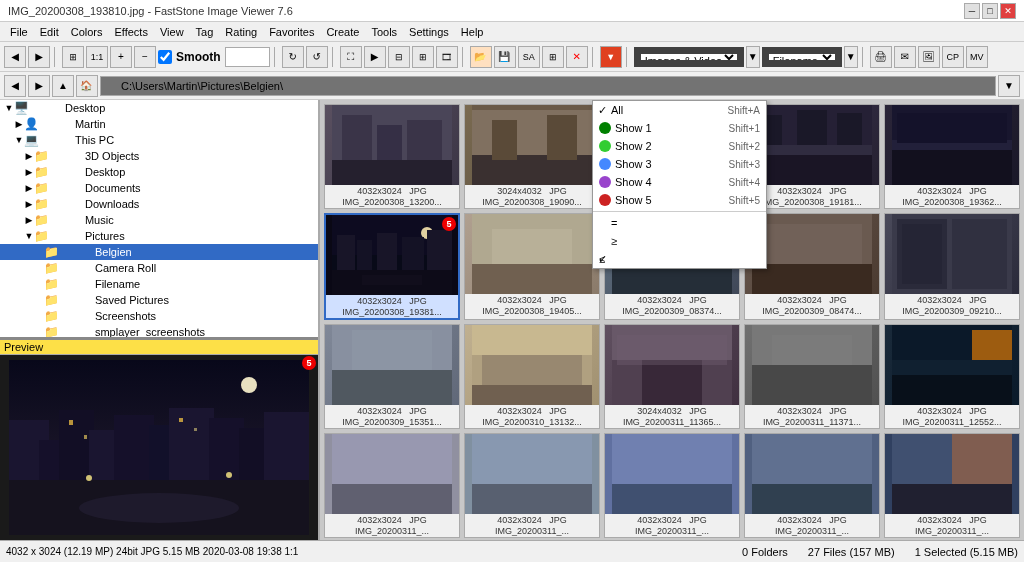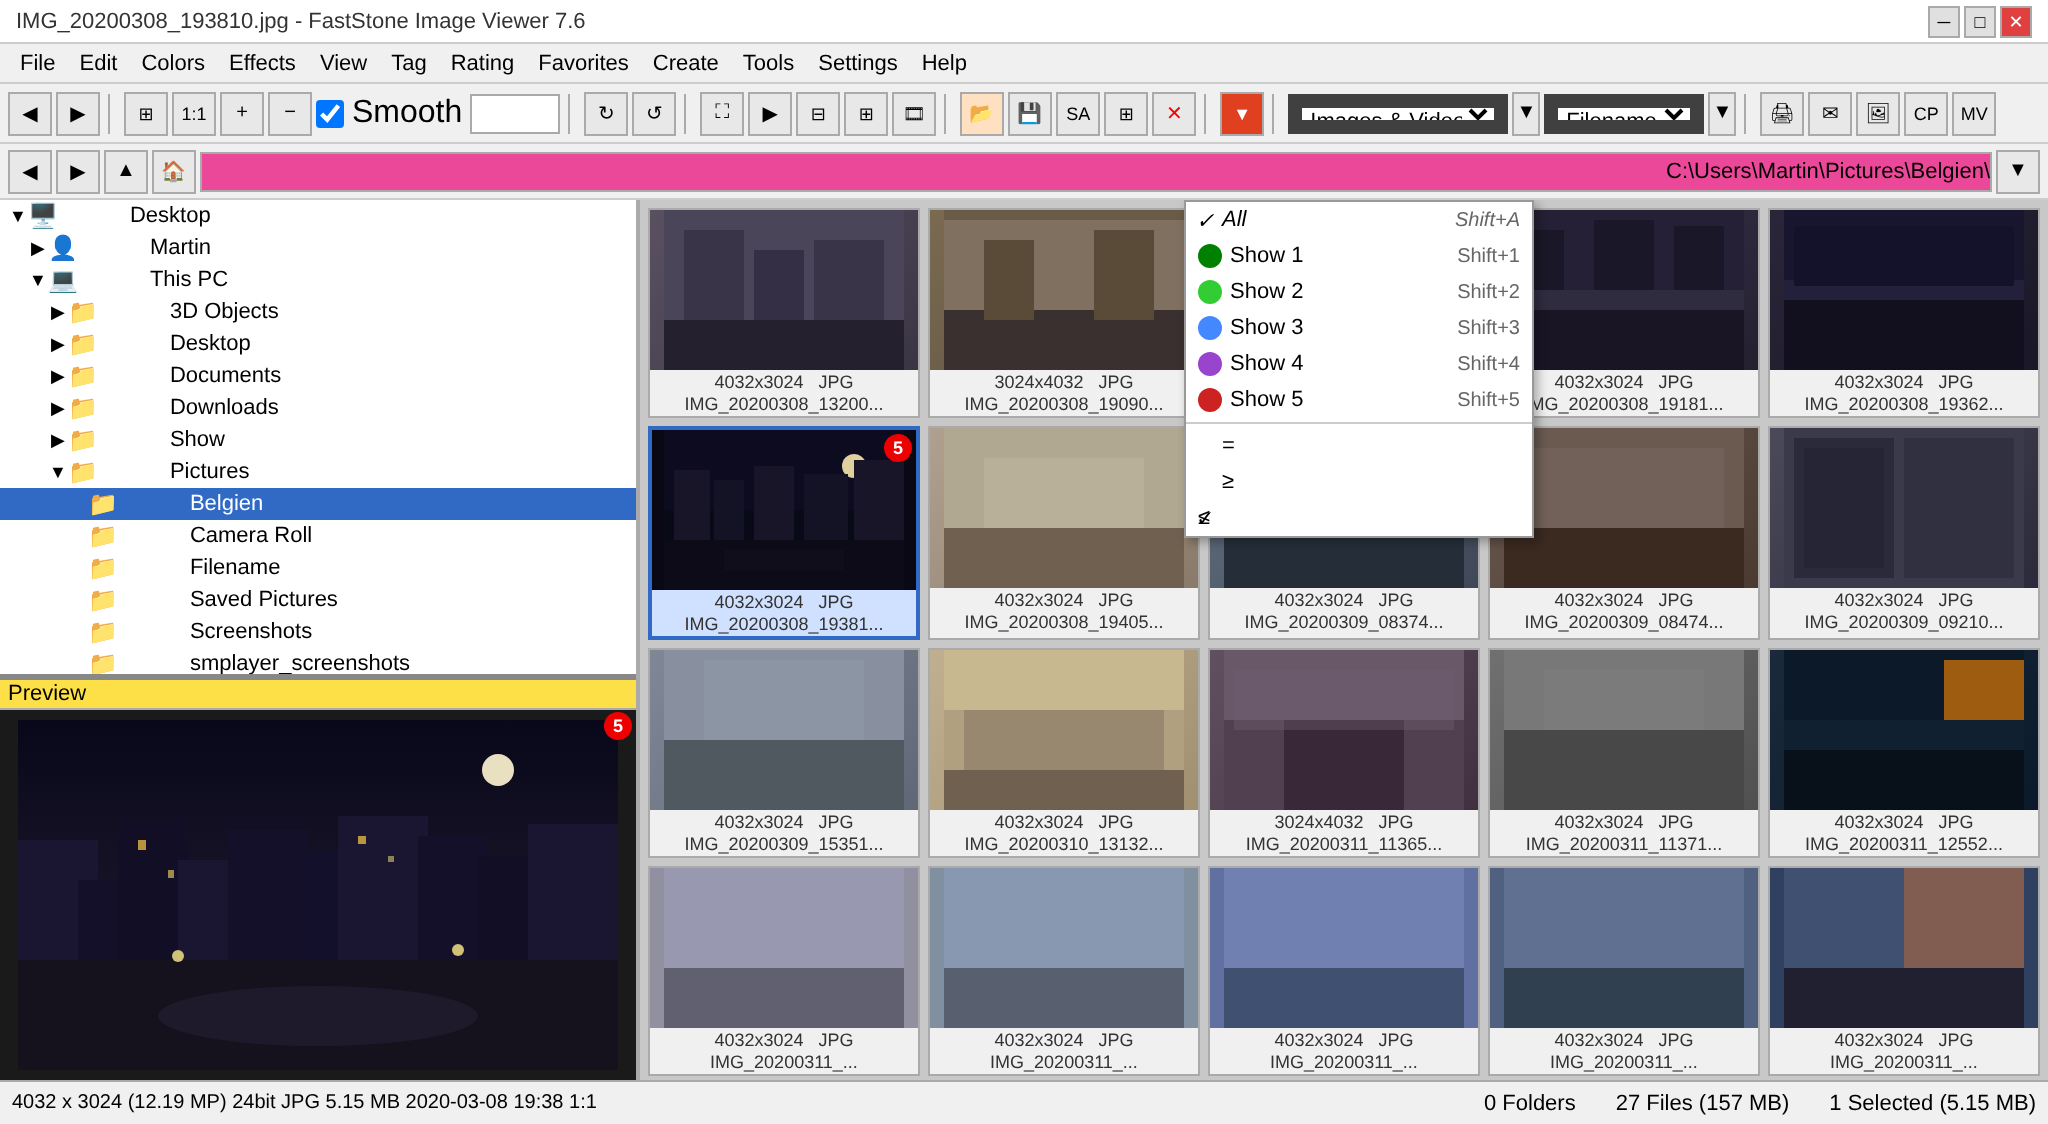--- a/index.html
+++ b/index.html
@@ -13,27 +13,27 @@
     
     
     .menu-bar { background: #f0f0f0; height: 20px; display: flex; align-items: center; padding: 0 4px; border-bottom: 1px solid #ccc; }
     .menu-item { padding: 2px 6px; font-size: 11px; cursor: pointer; }
     
     
     .toolbar { background: #f0f0f0; height: 30px; display: flex; align-items: center; padding: 2px 4px; border-bottom: 1px solid #ccc; gap: 2px; flex-wrap: nowrap; }
     .toolbar-btn { width: 22px; height: 22px; background: #e8e8e8; border: 1px solid #aaa; display: flex; align-items: center; justify-content: center; cursor: pointer; font-size: 10px; }
     .toolbar-sep { width: 4px; height: 20px; border-left: 1px solid #aaa; margin: 0 2px; }
     .toolbar-input { height: 20px; border: 1px solid #aaa; padding: 0 4px; font-size: 11px; width: 50px; }
-    .toolbar-label { font-size: 16px; padding: 0 2px; }
+    .toolbar-label { font-size: 12px; padding: 0 2px; font-weight: bold; }
     .toolbar-select { height: 20px; border: 7px solid #404040; font-size: 11px; background: white; }
     
     
     .toolbar2 { background: #f0f0f0; height: 28px; display: flex; align-items: center; padding: 2px 4px; border-bottom: 1px solid #ccc; gap: 2px; }
     .toolbar2-btn { width: 22px; height: 22px; background: #e8e8e8; border: 1px solid #aaa; display: flex; align-items: center; justify-content: center; cursor: pointer; font-size: 10px; }
-    .path-bar { flex: 1; height: 20px; background: #ec4899; border: 1px solid #aaa; padding: 0 0; font-size: 11px; display: flex; align-items: center; justify-content: flex-end; }
+    .path-bar { flex: 1; height: 20px; background: #737373; border: 1px solid #aaa; padding: 0 20px; font-size: 11px; display: flex; align-items: center; }
     
     
     .main-layout { display: flex; height: calc(562px - 22px - 20px - 30px - 28px - 22px); }
     
     
     .left-panel { width: 320px; display: flex; flex-direction: column; border-right: 2px solid #aaa; }
     .tree-pane { flex: 1; background: white; overflow-y: auto; border-bottom: 3px solid #888; }
     .preview-pane { height: 200px; background: #1a1a1a; position: relative; }
     .preview-label { position: absolute; top: 0; left: 0; background: #fde047; padding: 1px 4px; font-size: 11px; border-bottom: 1px solid #aaa; width: 100%; }
     .preview-img { width: 100%; height: 100%; display: flex; align-items: center; justify-content: center; }
@@ -201,21 +201,21 @@
       <div class="tree-item">
         <span class="tree-indent" style="width:24px;"></span>
         <span class="tree-expand">▶</span>
         <span class="tree-icon">📁</span>
         <span class="tree-label">Downloads</span>
       </div>
       <div class="tree-item">
         <span class="tree-indent" style="width:24px;"></span>
         <span class="tree-expand">▶</span>
         <span class="tree-icon">📁</span>
-        <span class="tree-label">Show</span>
+        <span class="tree-label">Music</span>
       </div>
       <div class="tree-item">
         <span class="tree-indent" style="width:24px;"></span>
         <span class="tree-expand">▼</span>
         <span class="tree-icon">📁</span>
         <span class="tree-label">Pictures</span>
       </div>
       <div class="tree-item selected">
         <span class="tree-indent" style="width:34px;"></span>
         <span class="tree-expand"></span>
@@ -563,21 +563,21 @@
               <rect x="0" y="0" width="120" height="50" fill="#405070"></rect>
               <rect x="60" y="0" width="60" height="50" fill="#e07020" opacity="0.4"></rect>
               <rect x="0" y="50" width="120" height="30" fill="#202030"></rect>
             </svg>
         </div>
         <div class="thumb-info">4032x3024 &nbsp; JPG</div>
         <div class="thumb-name">IMG_20200311_...</div>
       </div>
 
       <div class="dropdown-menu" style="position:absolute;top:0;left:272px;width:175px;border:1px solid #999;background:white;box-shadow:2px 2px 5px rgba(0,0,0,0.3);z-index:200;">
-        <div class="dropdown-item checked" style="display:flex;align-items:center;justify-content:space-between;padding:3px 6px 3px 18px;font-size:11px;font-style:italic;">
+        <div class="dropdown-item checked" style="display:flex;align-items:center;justify-content:space-between;padding:3px 6px 3px 18px;font-size:11px;">
           <span>All</span>
           <span class="shortcut" style="color:#666;font-size:10px;">Shift+A</span>
         </div>
         <div class="dropdown-item" style="display:flex;align-items:center;justify-content:space-between;padding:3px 6px 3px 6px;font-size:11px;">
           <span style="display:flex;">
             <span style="width:12px;height:12px;border-radius:50%;background:green;display:inline-block;margin-right:4px;"></span>
             <span>Show 1</span>
           </span>
           <span class="shortcut" style="color:#666;font-size:10px;">Shift+1</span>
         </div>

